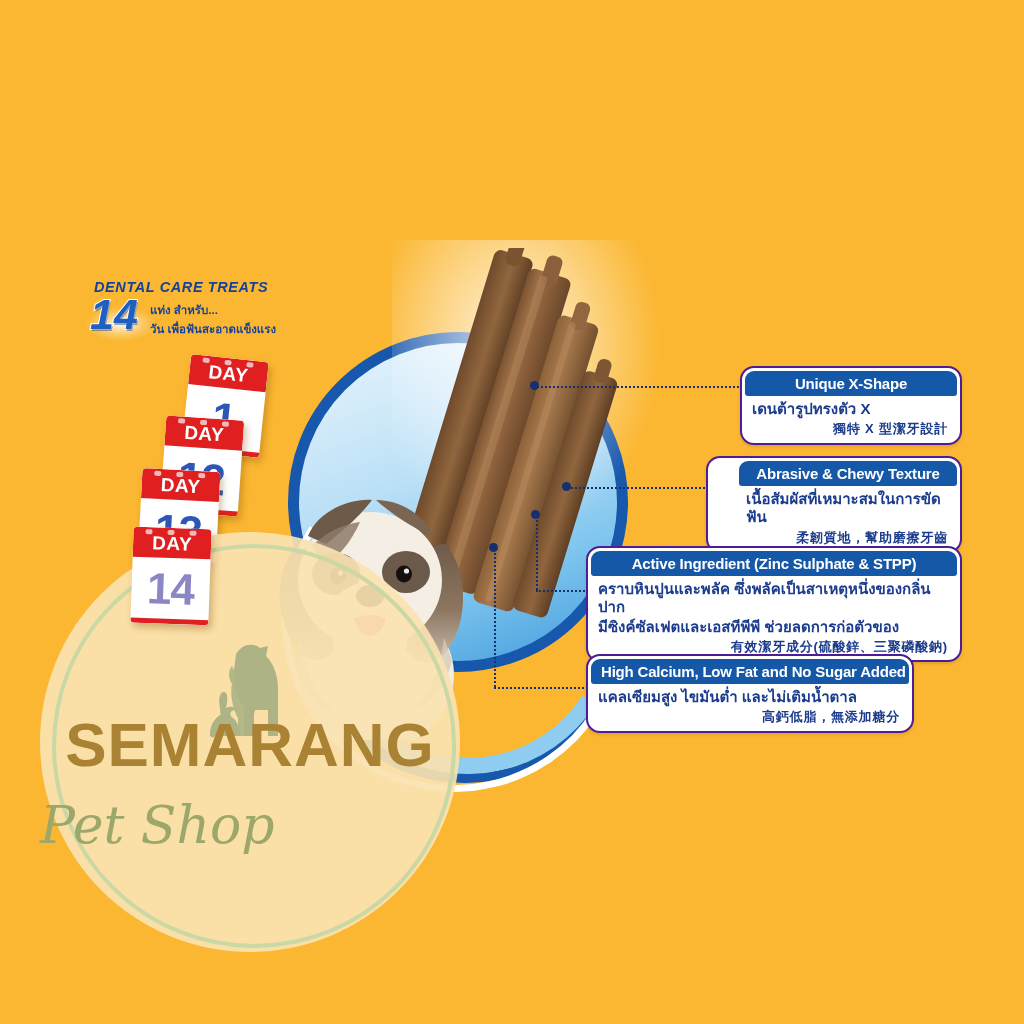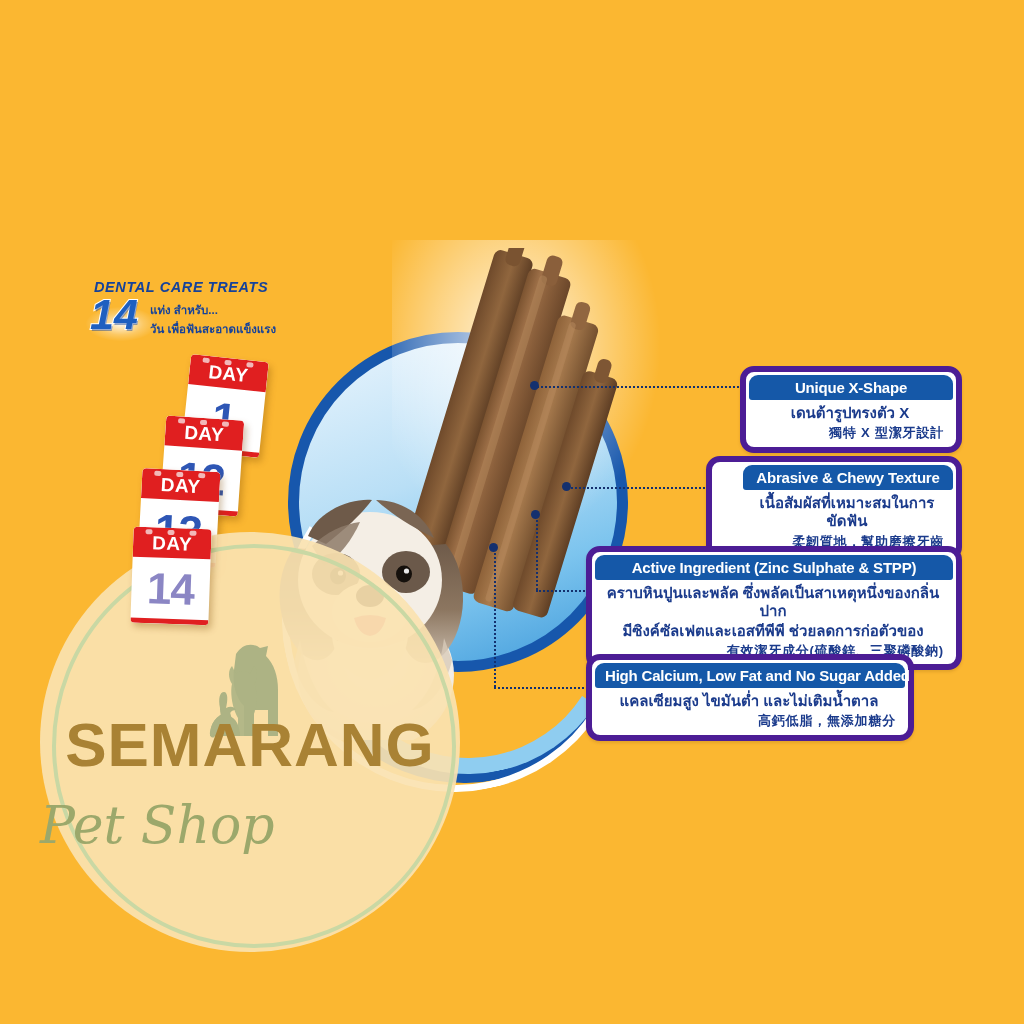--- a/index.html
+++ b/index.html
@@ -276,21 +276,21 @@
     top: 440px;
     width: 260px;
     height: 300px;
     z-index: 18;
   }
 
   
   .callout {
     position: absolute;
     background: #ffffff;
-    border: 6px solid #4c1d95;
+    border: 2px solid #4c1d95;
     border-radius: 14px;
     box-shadow: 0 2px 3px rgba(120,70,0,0.18);
     padding: 0 0 6px 0;
     z-index: 26;
     box-sizing: border-box;
   }
   .callout-head {
     background: #1558A8;
     color: #ffffff;
     font-size: 15px;
@@ -299,21 +299,21 @@
     padding: 4px 10px 4px 10px;
     margin: 3px 3px 4px 3px;
     border-radius: 9px 9px 3px 3px;
     white-space: nowrap;
     letter-spacing: -0.2px;
   }
   .callout-th {
     color: #1B3B8C;
     font-size: 15px;
     font-weight: bold;
-    text-align: center;
+    text-align: left;
     padding: 0 12px 1px 10px;
     line-height: 1.22;
   }
   .callout-zh {
     color: #1B3B8C;
     font-size: 13px;
     font-weight: bold;
     text-align: right;
     padding: 2px 12px 0 10px;
     letter-spacing: 0.8px;

